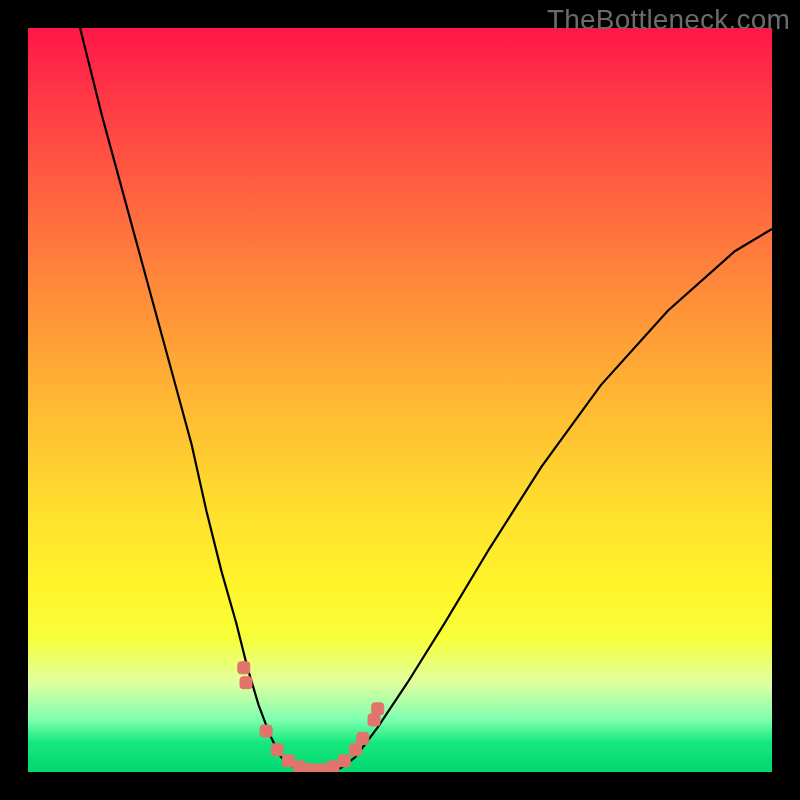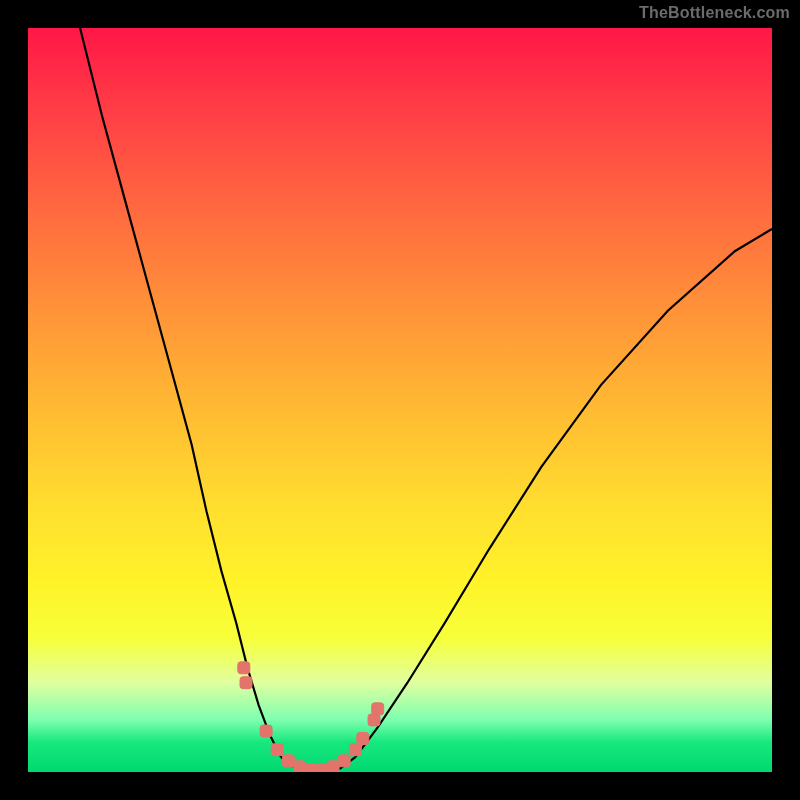--- a/index.html
+++ b/index.html
@@ -35,22 +35,22 @@
       #7dffb0 93%,
       #17e87e 96%,
       #00d870 100%
     );
   }
   .watermark {
     position: absolute;
     top: 4px;
     right: 10px;
     color: #6b6b6b;
-    font-size: 16px;
-    font-weight: 700;
+    font-size: 28px;
+    font-weight: 400;
     letter-spacing: 0.2px;
     z-index: 5;
   }
   svg.curves {
     position: absolute;
     left: 28px; top: 28px;
     width: 744px; height: 744px;
     z-index: 2;
   }
   .curve-line {

